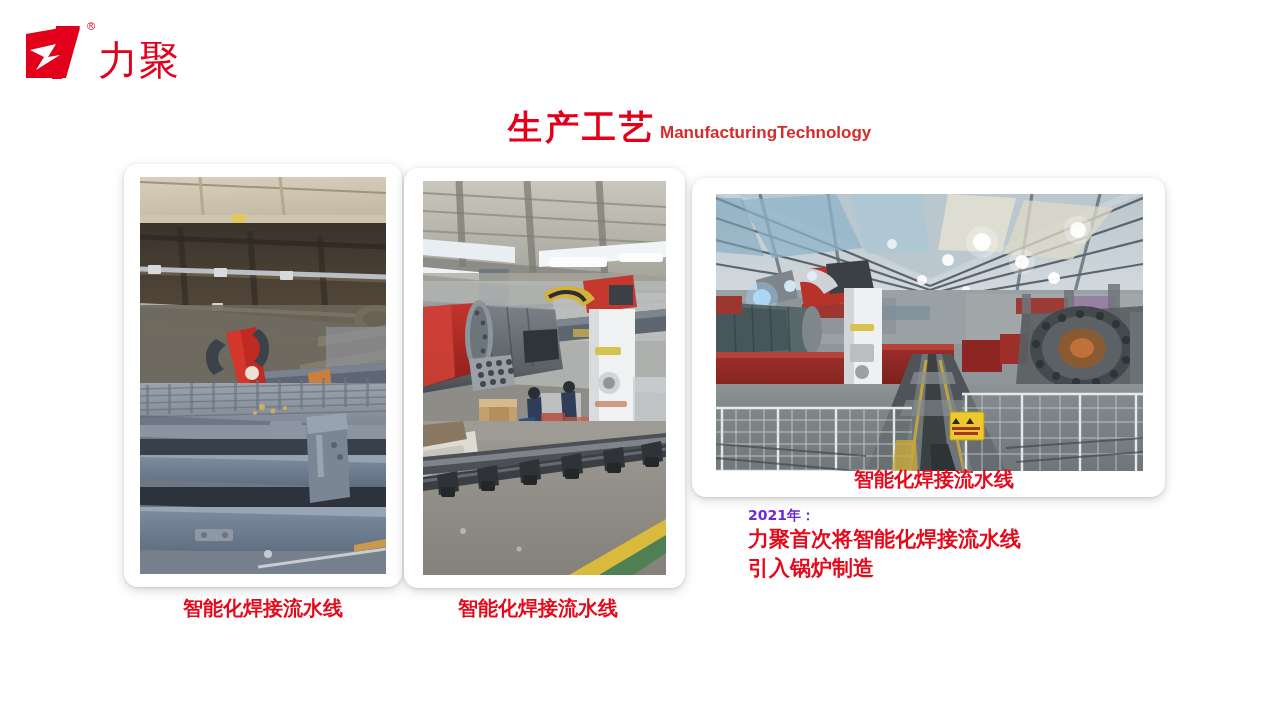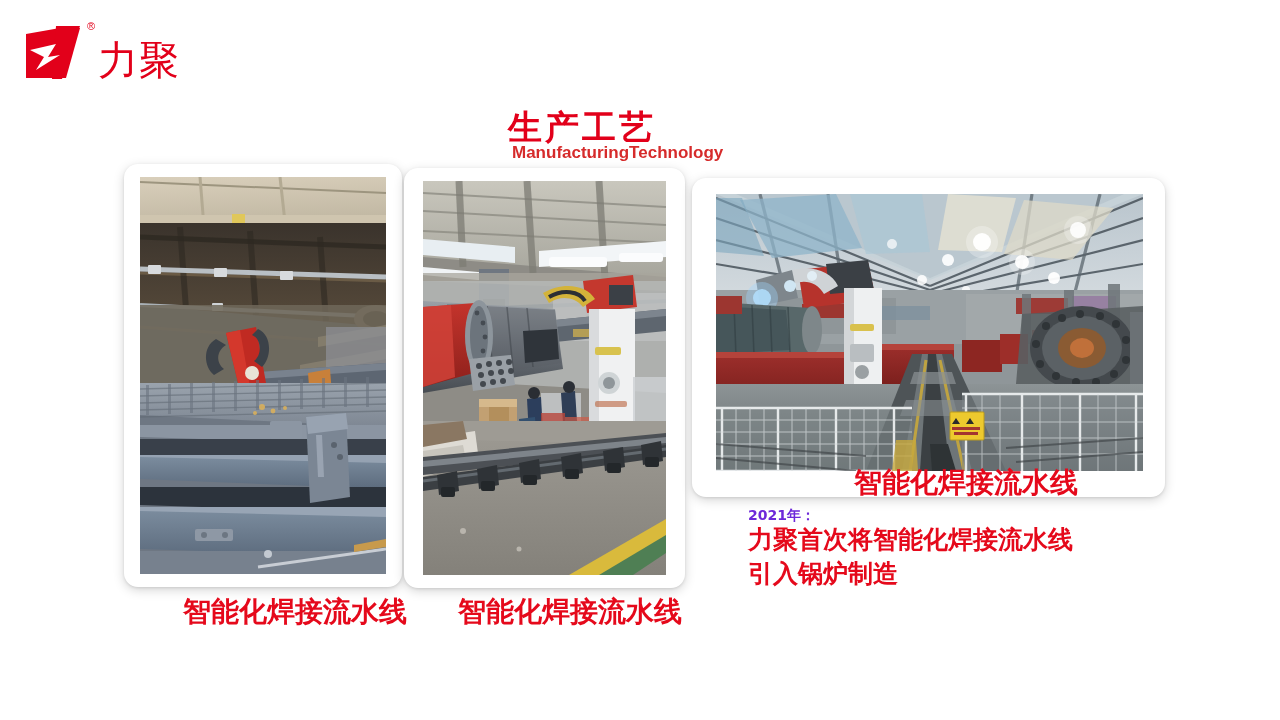--- a/index.html
+++ b/index.html
@@ -18,21 +18,21 @@
     position: absolute; right: -11px; top: -3px;
     font-size: 11px; color: #e2001a; line-height: 1;
   }
   .logo-text {
     margin-left: 14px; font-size: 40px; font-weight: 400; color: #e2001a;
     letter-spacing: 1px; line-height: 1; padding-bottom: 2px;
     font-family: "DejaVu Sans", "Liberation Sans", sans-serif;
   }
 
   
-  .title-wrap { position: absolute; left: 508px; top: 110px; display: flex; align-items: flex-start; flex-direction: column; }
+  .title-wrap { position: absolute; left: 508px; top: 110px; display: flex; align-items: flex-end; }
   .title-cn {
     font-size: 34px; font-weight: 700; color: #e2001a; line-height: 1;
     letter-spacing: 3px;
     font-family: "DejaVu Sans", "Liberation Sans", sans-serif;
   }
   .title-en {
     margin-left: 4px; font-size: 17px; font-weight: 700; color: #d62b2b;
     line-height: 1; padding-bottom: 3px;
   }
 
@@ -47,38 +47,38 @@
   }
   .card1 { left: 124px; top: 164px; width: 278px; height: 423px; }
   .card1 .photo { left: 16px; top: 13px; width: 246px; height: 397px; }
   .card2 { left: 404px; top: 168px; width: 281px; height: 420px; }
   .card2 .photo { left: 19px; top: 13px; width: 243px; height: 394px; }
   .card3 { left: 692px; top: 178px; width: 473px; height: 319px; }
   .card3 .photo { left: 24px; top: 16px; width: 427px; height: 277px; }
 
   .caption {
     position: absolute; color: #e5091b; font-weight: 700;
-    font-size: 28px; line-height: 1;
+    font-size: 20px; line-height: 1;
     font-family: "DejaVu Sans", "Liberation Sans", sans-serif;
     white-space: nowrap;
     text-align: center;
   }
   .cap1 { left: 183px; top: 598px; }
   .cap2 { left: 458px; top: 598px; }
   .cap3 { left: 854px; top: 469px; }
 
   
   .note { position: absolute; left: 748px; top: 506px; }
   .note-year {
     font-size: 14px; font-weight: 700; color: #6d28d9; line-height: 1.36;
     font-family: "DejaVu Sans", "Liberation Sans", sans-serif;
   }
   .note-line {
-    font-size: 25px; font-weight: 700; color: #e5091b; line-height: 1.36;
-    font-family: Liberation Mono, monospace;
+    font-size: 21px; font-weight: 700; color: #e5091b; line-height: 1.36;
+    font-family: Liberation Sans, sans-serif;
     white-space: nowrap;
   }
 
   svg { display: block; }
 </style>
 </head>
 <body>
 
 <div class="slide">
 

